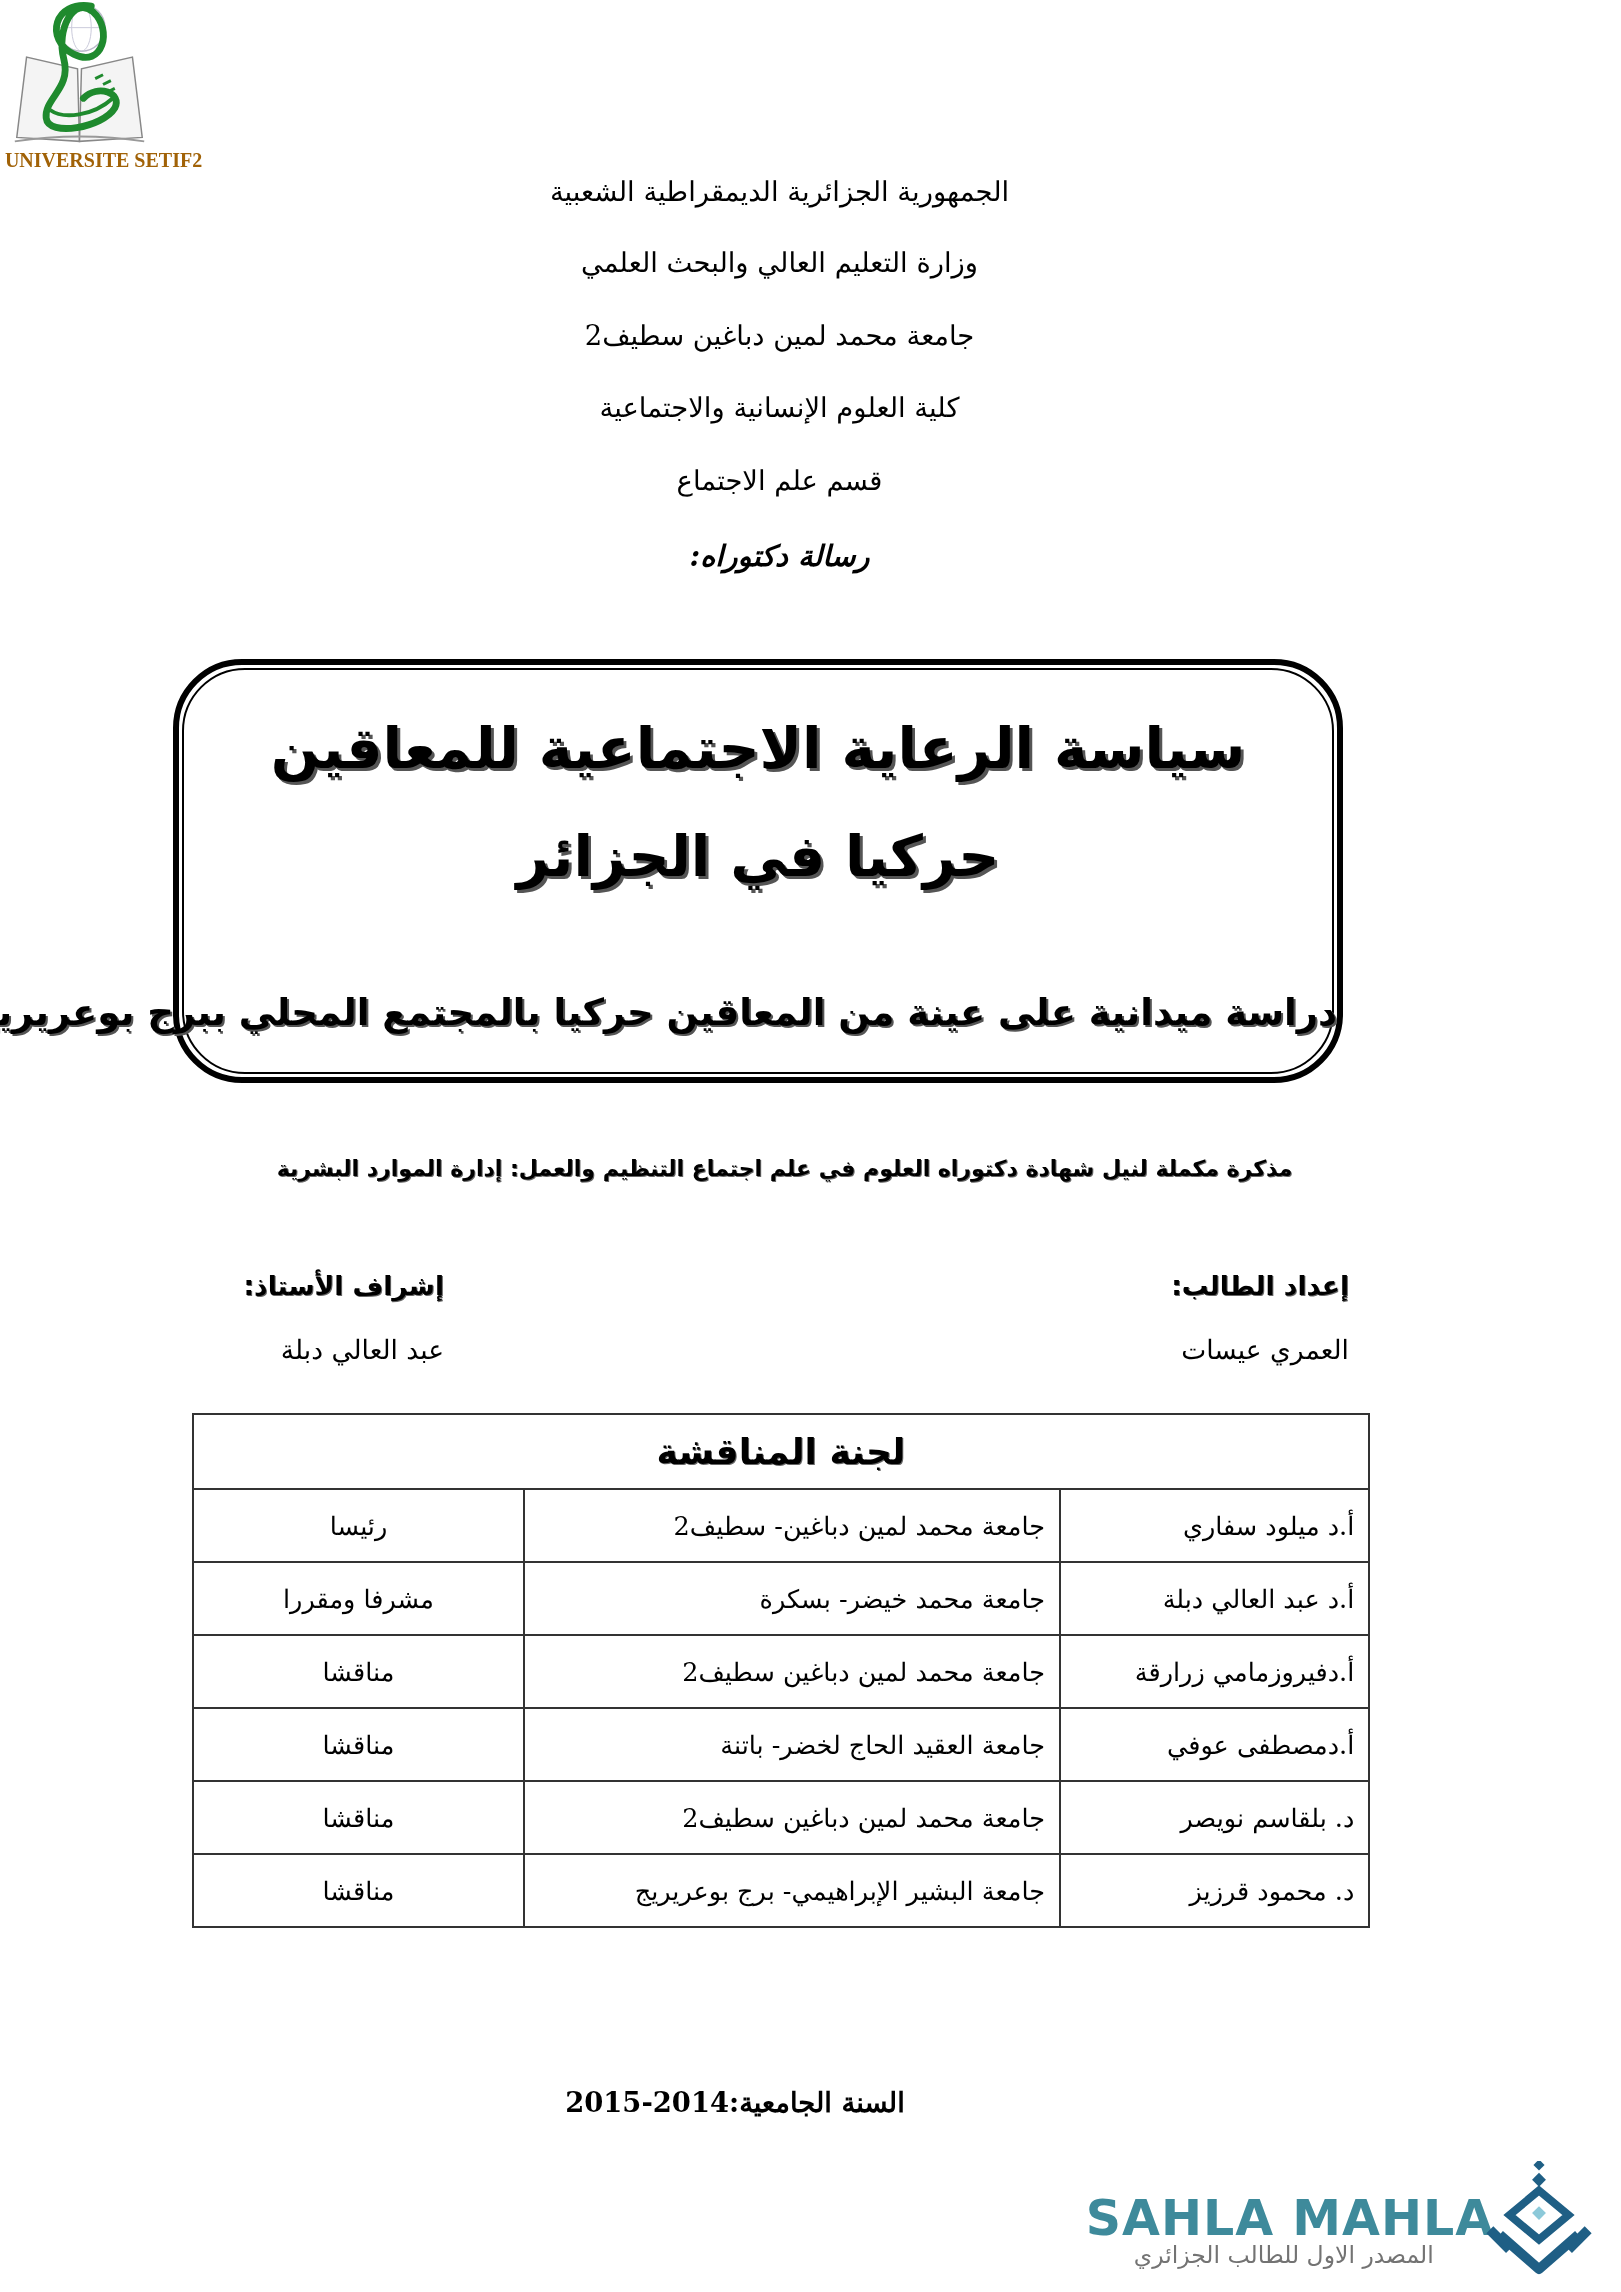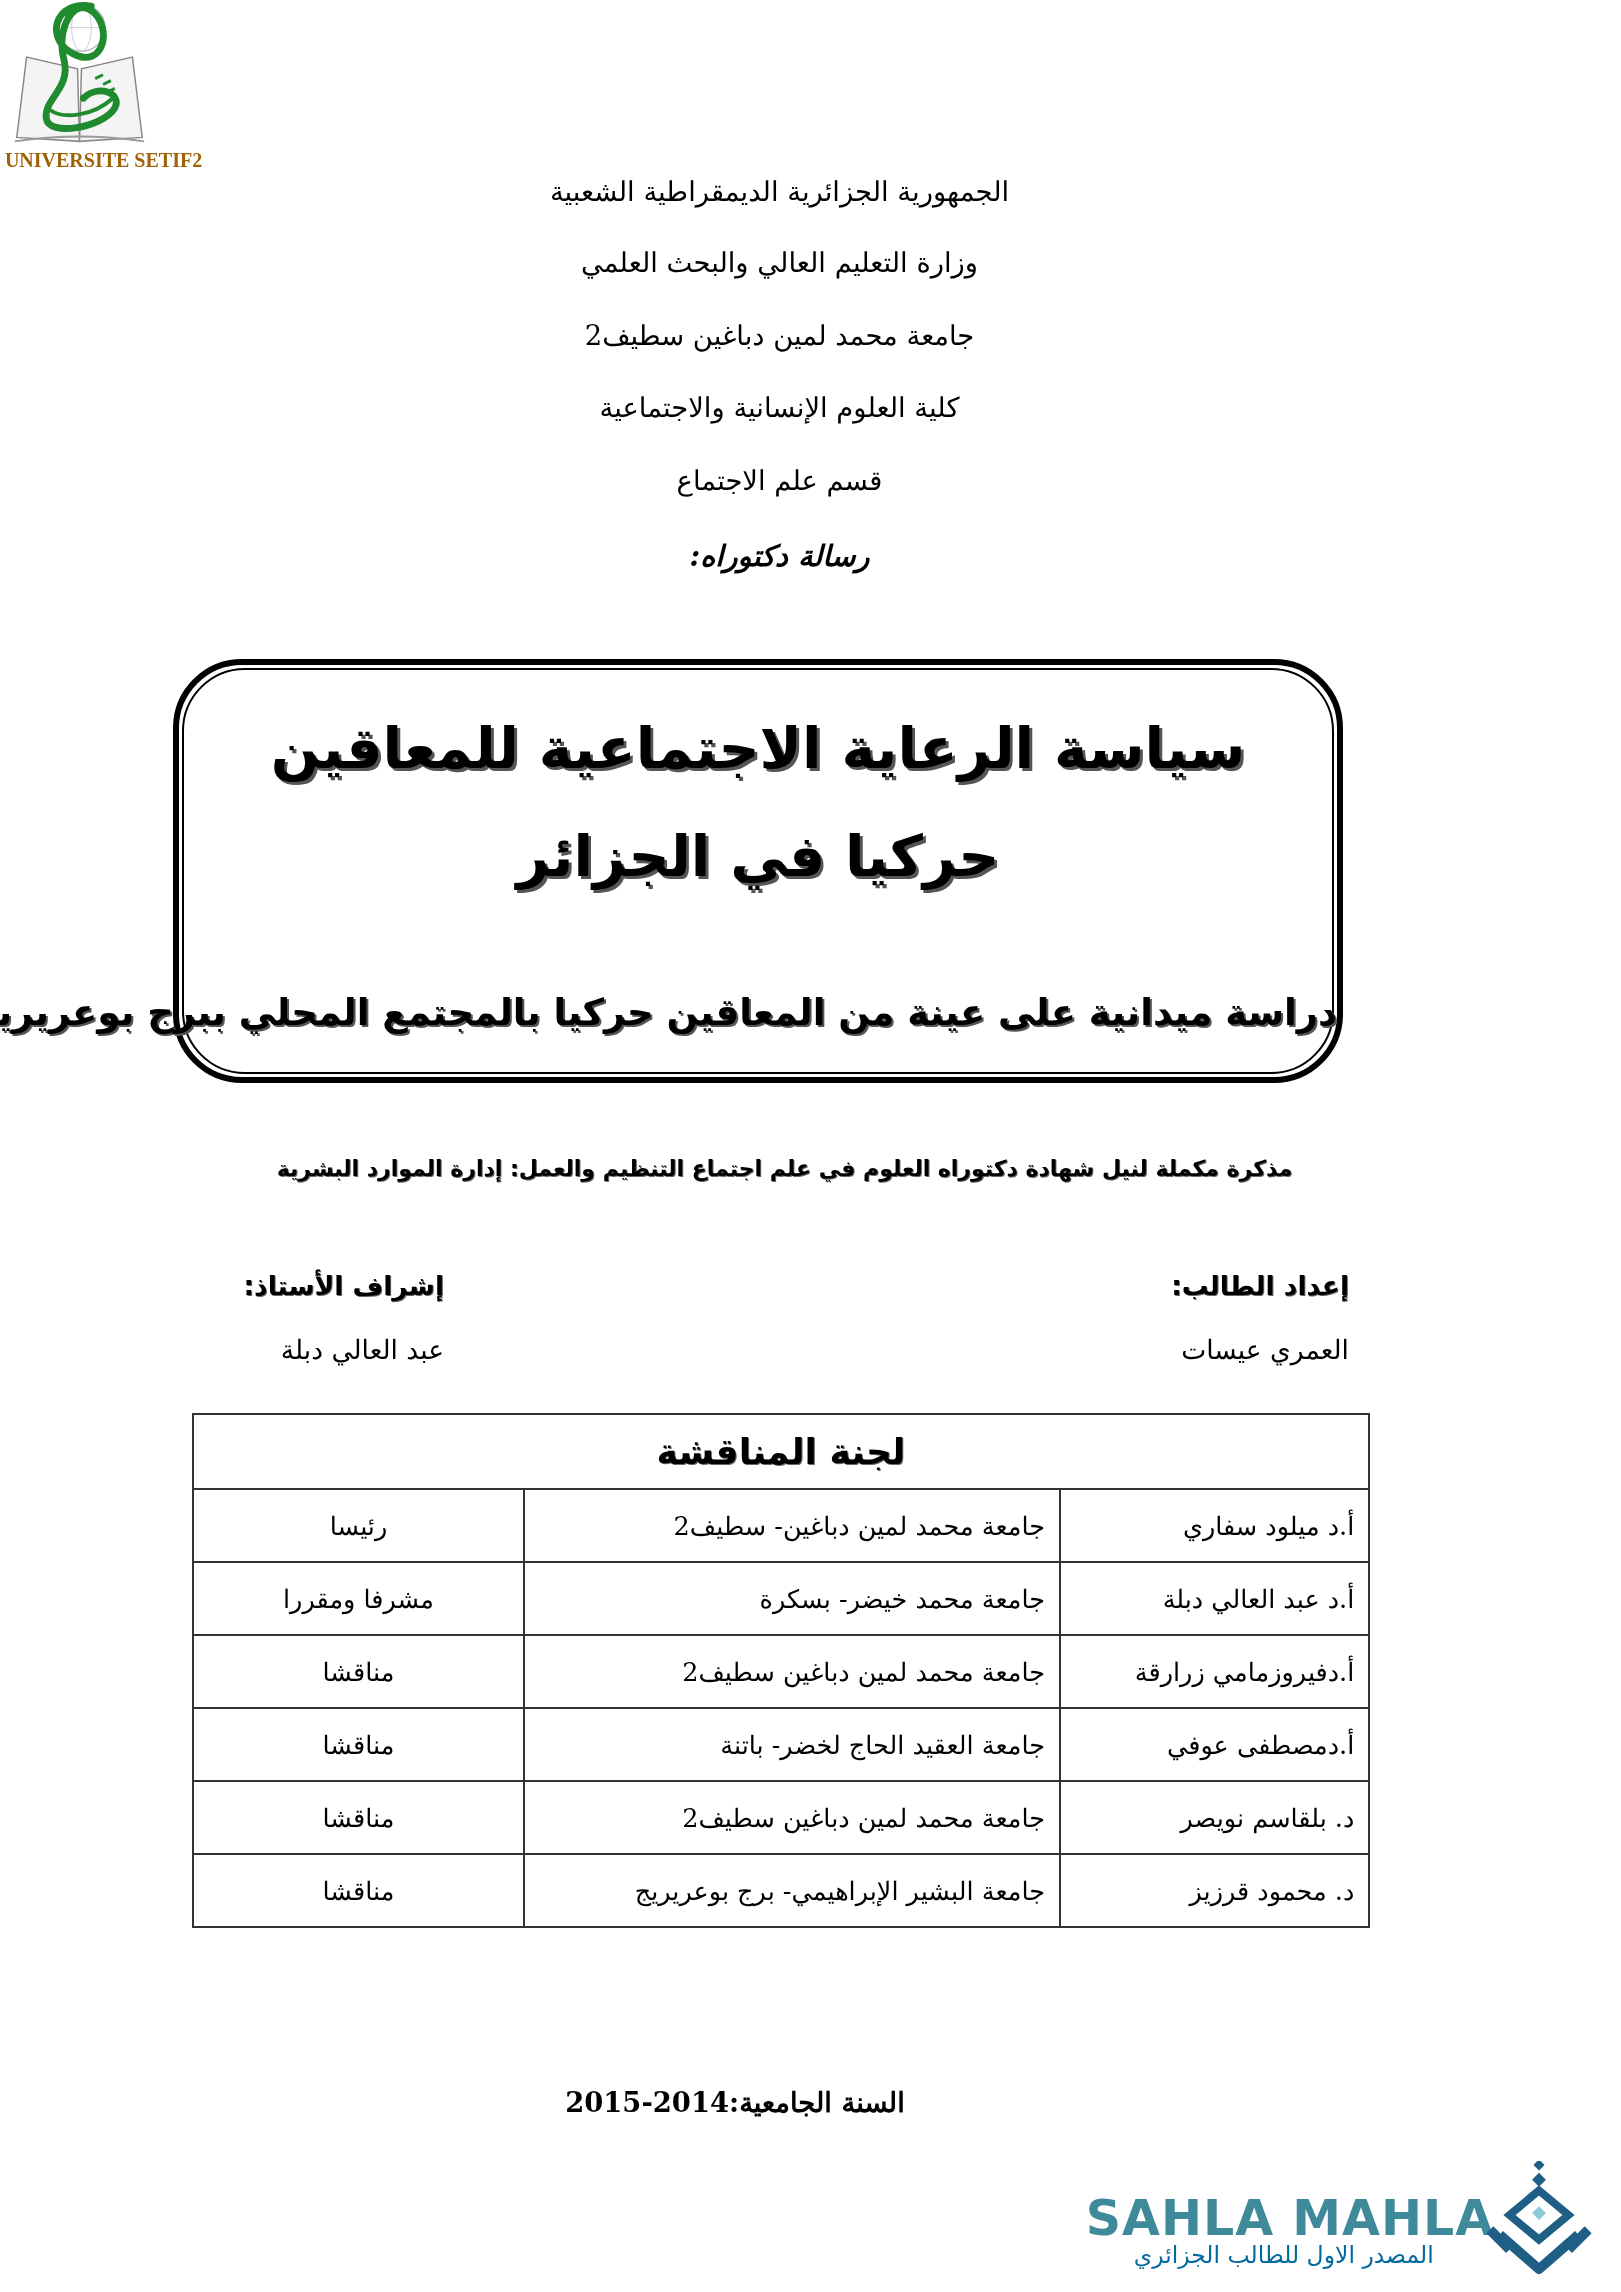--- a/index.html
+++ b/index.html
@@ -86,21 +86,21 @@
 
     
     .wm { left: 1078px; top: 2161px; width: 543px; height: 131px; }
     .wm-title {
       position: absolute; left: 7.8px; top: 33px;
       font-family: "DejaVu Sans", sans-serif; font-size: 49px; font-weight: bold;
       color: #3e8a9b; letter-spacing: 1px; white-space: nowrap; line-height: 49px;
     }
     .wm-sub {
       position: absolute; left: 9.8px; top: 80px; width: 392px; text-align: center;
-      font-family: "DejaVu Sans", sans-serif; font-size: 23.5px; color: #0369a1;
+      font-family: "DejaVu Sans", sans-serif; font-size: 23.5px; color: #737373;
       white-space: nowrap; direction: rtl; line-height: 29px;
     }
     .wm-icon { position: absolute; left: 402px; top: 0; width: 118px; height: 116px; }
   </style>
 </head>
 <body>
 
 <div class="abs logo">
   <svg viewBox="0 0 152 172">
 

